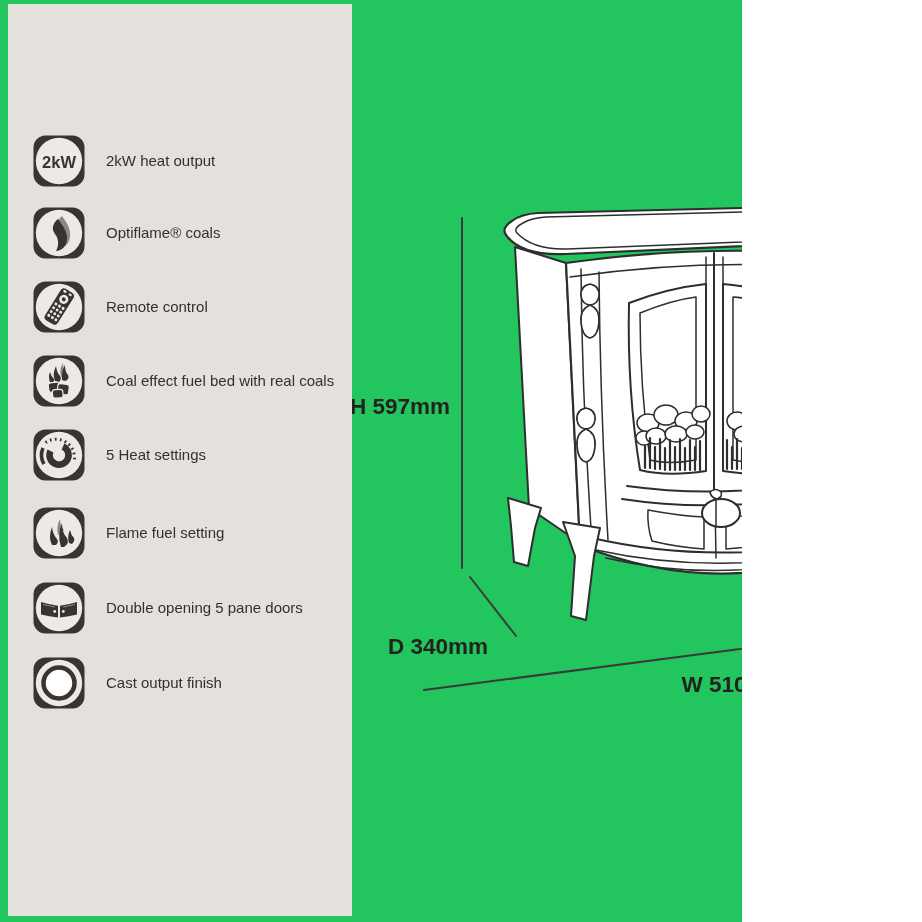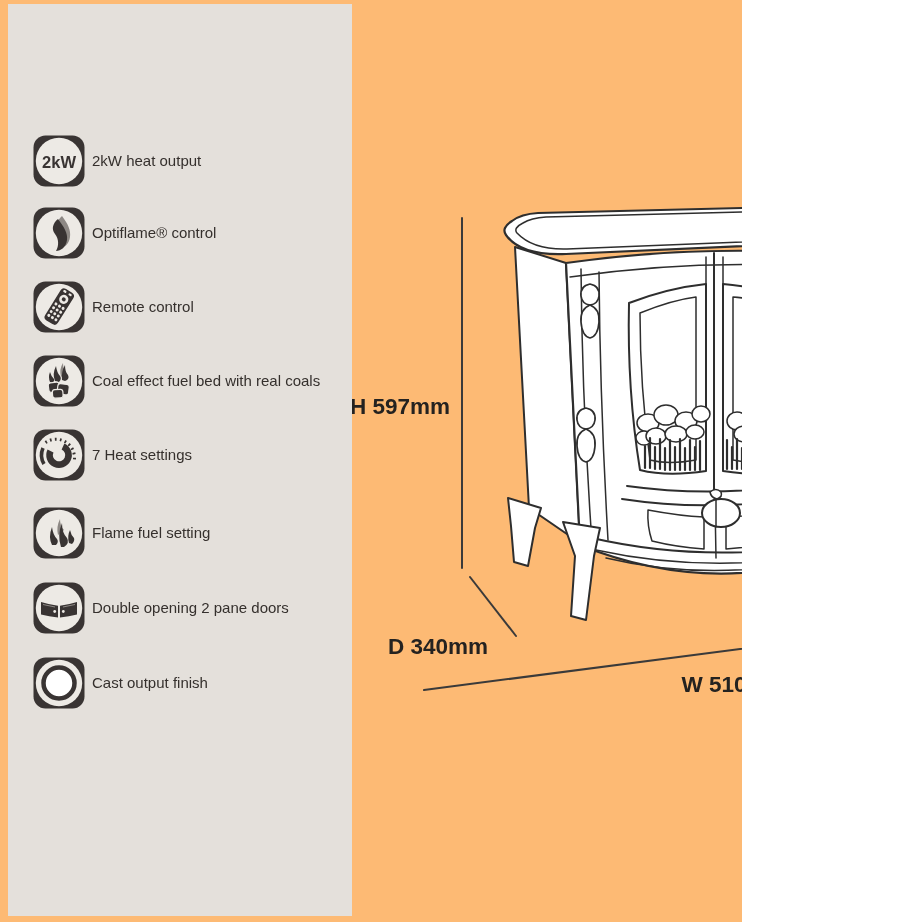--- a/index.html
+++ b/index.html
@@ -1,21 +1,21 @@
 <!DOCTYPE html>
 <html><head>
 <meta charset="utf-8">
 <style>
   html,body{margin:0;padding:0;background:#ffffff;}
-  #canvas{position:relative;width:742px;height:922px;background:#fdba74;overflow:hidden;
+  #canvas{position:relative;width:742px;height:922px;background:#22c55e;overflow:hidden;
           font-family:"Liberation Sans",sans-serif;}
   .panel{position:absolute;left:8px;top:4px;width:344px;height:912px;background:#e4e0db;}
   .feature{position:absolute;left:32px;display:flex;align-items:center;}
   .feature .badge{width:54px;height:54px;flex:0 0 54px;}
-  .feature .lbl{margin-left:6px;font-size:15px;color:#35302d;letter-spacing:0;line-height:1.15;}
+  .feature .lbl{margin-left:20px;font-size:15px;color:#35302d;letter-spacing:0;line-height:1.15;}
   .stage{position:absolute;left:352px;top:150px;}
   svg text{font-family:"Liberation Sans",sans-serif;}
   .dimtext{font-size:22.5px;font-weight:600;fill:#242220;}
 </style>
 </head>
 <body>
 
 <div id="canvas">
 
   <div class="panel"></div>
@@ -29,21 +29,21 @@
     <span class="lbl">2kW heat output</span>
   </div>
 
   <div class="feature" style="top:206px">
     <svg class="badge" viewBox="0 0 54 54">
       <rect x="1.5" y="1.5" width="51" height="51" rx="12" fill="#393433"></rect>
       <circle cx="27" cy="27" r="23.2" fill="#edeae5"></circle>
       <path d="M30,10 C36,18 39,24 38,31 C37,38 33,41 29,42 C32,37 31,31 27,26 C23,21 25,14 30,10 Z" fill="#8d8884"></path>
       <path d="M26,13 C32,21 36,27 35,34 C34,41 29,45 24,45 C27,40 27,33 23,28 C19,23 21,17 26,13 Z" fill="#393433"></path>
     </svg>
-    <span class="lbl">Optiflame® control</span>
+    <span class="lbl">Optiflame® coals</span>
   </div>
 
   <div class="feature" style="top:280px">
     <svg class="badge" viewBox="0 0 54 54">
       <rect x="1.5" y="1.5" width="51" height="51" rx="12" fill="#393433"></rect>
       <circle cx="27" cy="27" r="23.2" fill="#edeae5"></circle>
       <g transform="rotate(32 27 27)">
         <rect x="19.5" y="8" width="15" height="37" rx="4" fill="#393433"></rect>
         <rect x="22" y="9.6" width="3.4" height="2.2" rx="1" fill="#edeae5"></rect>
         <rect x="28.2" y="9.6" width="3.4" height="2.2" rx="1" fill="#edeae5"></rect>
@@ -84,21 +84,21 @@
   </div>
 
   <div class="feature" style="top:428px">
     <svg class="badge" viewBox="0 0 54 54">
       <rect x="1.5" y="1.5" width="51" height="51" rx="12" fill="#393433"></rect>
       <circle cx="27" cy="27" r="23.2" fill="#edeae5"></circle>
       <path d="M13.5,14.5 A18.5,18.5 0 0 1 42,34" fill="none" stroke="#393433" stroke-width="3" stroke-dasharray="1.7 3.3"></path>
       <path d="M12,36 A17.5,17.5 0 0 1 11,20" fill="none" stroke="#393433" stroke-width="3.6"></path>
       <path d="M31,18.5 A9.5,9.5 0 1 1 18.5,23" fill="none" stroke="#393433" stroke-width="6.6"></path>
     </svg>
-    <span class="lbl">7 Heat settings</span>
+    <span class="lbl">5 Heat settings</span>
   </div>
 
   <div class="feature" style="top:506px">
     <svg class="badge" viewBox="0 0 54 54">
       <rect x="1.5" y="1.5" width="51" height="51" rx="12" fill="#393433"></rect>
       <circle cx="27" cy="27" r="23.2" fill="#edeae5"></circle>
       <path d="M26,29 Q24,21 28,13 Q28,20 32,24 Z" fill="#8d8884"></path>
       <path d="M20,39 Q16,31 20,21 Q21,29 25,33 Q27,36 24,39 Z" fill="#393433"></path>
       <path d="M29,41 Q25,29 30,17 Q30,27 35,32 Q38,37 32,41 Z" fill="#393433"></path>
       <path d="M37,37 Q35,30 38,24 Q39,29 42,32 Q43,35 40,38 Z" fill="#393433"></path>
@@ -110,21 +110,21 @@
     <svg class="badge" viewBox="0 0 54 54">
       <rect x="1.5" y="1.5" width="51" height="51" rx="12" fill="#393433"></rect>
       <circle cx="27" cy="27" r="23.2" fill="#edeae5"></circle>
       <path d="M9,21 Q17,23.5 26,24.8 L26,36.5 Q17,35.5 9,33.5 Z" fill="#393433"></path>
       <path d="M28,24.8 Q37,23.5 45,21 L45,33.5 Q37,35.5 28,36.5 Z" fill="#393433"></path>
       <line x1="11" y1="23.5" x2="23" y2="26" stroke="#8d8884" stroke-width="1"></line>
       <line x1="43" y1="23.5" x2="31" y2="26" stroke="#8d8884" stroke-width="1"></line>
       <circle cx="22.7" cy="30.5" r="1.4" fill="#edeae5"></circle>
       <circle cx="31.3" cy="30.5" r="1.4" fill="#edeae5"></circle>
     </svg>
-    <span class="lbl">Double opening 2 pane doors</span>
+    <span class="lbl">Double opening 5 pane doors</span>
   </div>
 
   <div class="feature" style="top:656px">
     <svg class="badge" viewBox="0 0 54 54">
       <rect x="1.5" y="1.5" width="51" height="51" rx="12" fill="#393433"></rect>
       <circle cx="27" cy="27" r="23.2" fill="#edeae5"></circle>
       <circle cx="27" cy="27" r="15.5" fill="#ffffff" stroke="#393433" stroke-width="4.5"></circle>
     </svg>
     <span class="lbl">Cast output finish</span>
   </div>

